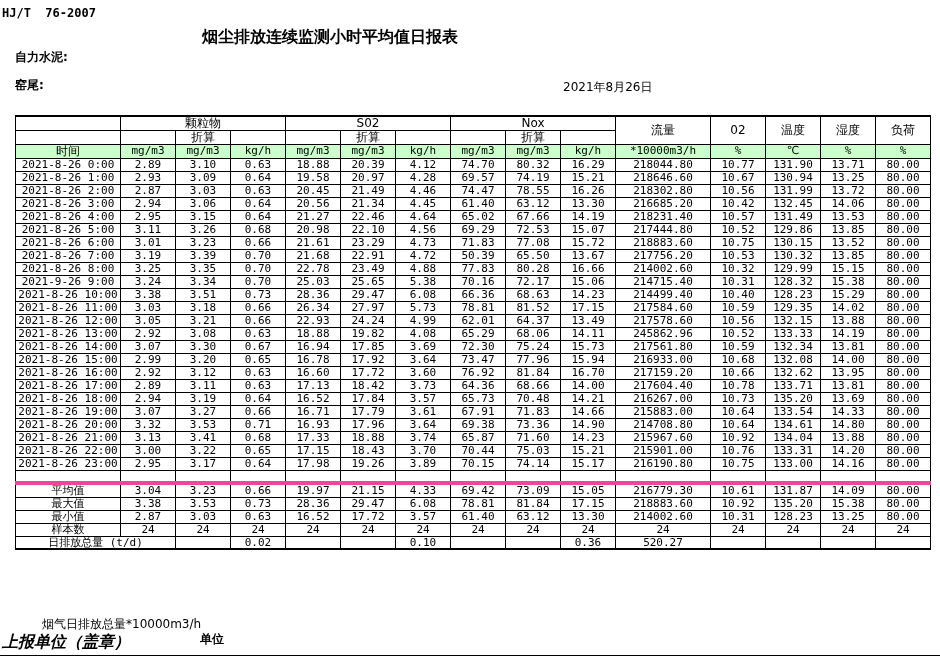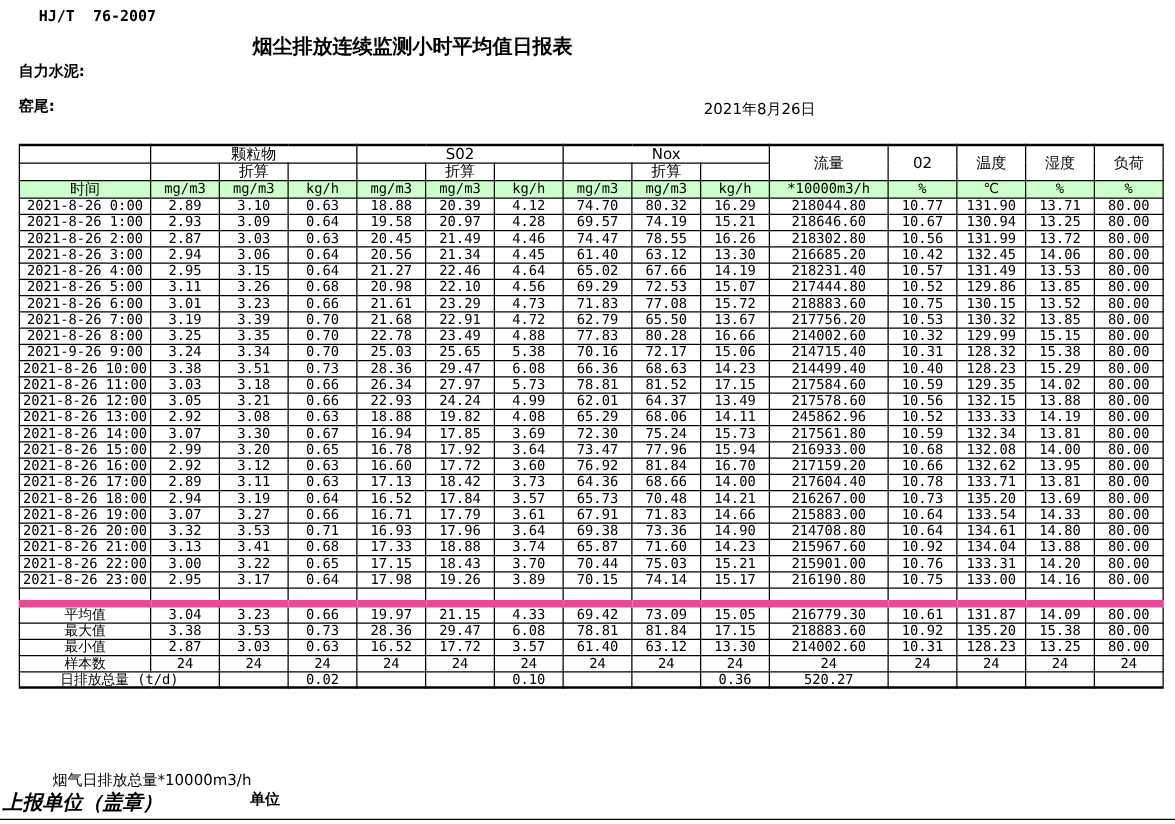--- a/index.html
+++ b/index.html
@@ -4,21 +4,21 @@
 <style>
   * { box-sizing: border-box; }
   html,body { margin:0; padding:0; }
   body {
     width: 940px; height: 659px;
     background: #ffffff;
     position: relative;
     font-family: "DejaVu Sans", "Liberation Sans", sans-serif;
     color: #000;
   }
-  .standard   { position:absolute; left:31px; top:6px;  font-size:12px; font-weight:bold; font-family:"DejaVu Sans Mono", sans-serif; white-space:pre; }
+  .standard   { position:absolute; left:2px; top:6px;  font-size:12px; font-weight:bold; font-family:"DejaVu Sans Mono", sans-serif; white-space:pre; }
   .page-title { position:absolute; left:0;  top:27px; width:660px; text-align:center; font-size:16px; font-weight:bold; }
   .company    { position:absolute; left:15px; top:49px; font-size:12px; font-weight:bold; }
   .location   { position:absolute; left:15px; top:77px; font-size:12px; font-weight:bold; }
   .report-date{ position:absolute; left:563px; top:79px; font-size:12px; }
 
   table.report {
     position:absolute; left:15px; top:115px;
     border-collapse:collapse; table-layout:fixed;
     border-top:2px solid #000; border-bottom:2px solid #000;
   }
@@ -26,21 +26,21 @@
     border:1px solid #000;
     text-align:center; vertical-align:middle;
     font-size:11px; height:13px; padding:0 1px;
     overflow:hidden; white-space:nowrap;
     font-family:"DejaVu Sans Mono", "DejaVu Sans", sans-serif;
     line-height:1.05;
   }
   table.report thead td { font-size:12px; height:14px; font-family:"DejaVu Sans", sans-serif; }
   table.report td.unit-cell { font-family:"DejaVu Sans Mono", "DejaVu Sans", sans-serif; font-size:11px; }
   tr.units-row td { background:#ccffcc; }
-  tr.summary-first td { border-top:6px solid #ec4899; }
+  tr.summary-first td { border-top:4px solid #ec4899; }
   td.label-cell { font-family:"DejaVu Sans", sans-serif; font-size:12px; }
   td.total-label { text-align:left; padding-left:2px; font-family:"DejaVu Sans", sans-serif; font-size:12px; }
 
   .footer-note  { position:absolute; left:2px; top:616px; font-size:12px; font-weight:normal;margin-left:40px; }
   .footer-sign  { position:absolute; left:2px; top:632px; font-size:16px; font-weight:bold;font-style:italic; }
   .footer-unit  { position:absolute; left:200px; top:631px; font-size:12px; font-weight:bold; }
   .bottom-rule  { position:absolute; left:0; top:655px; width:940px; height:0; border-top:1px solid #000; }
 </style>
 </head>
 <body>
@@ -232,21 +232,21 @@
         <td>80.00</td>
       </tr>
       <tr>
         <td>2021-8-26 7:00</td>
         <td>3.19</td>
         <td>3.39</td>
         <td>0.70</td>
         <td>21.68</td>
         <td>22.91</td>
         <td>4.72</td>
-        <td>62.79</td>
+        <td>50.39</td>
         <td>65.50</td>
         <td>13.67</td>
         <td>217756.20</td>
         <td>10.53</td>
         <td>130.32</td>
         <td>13.85</td>
         <td>80.00</td>
       </tr>
       <tr>
         <td>2021-8-26 8:00</td>

